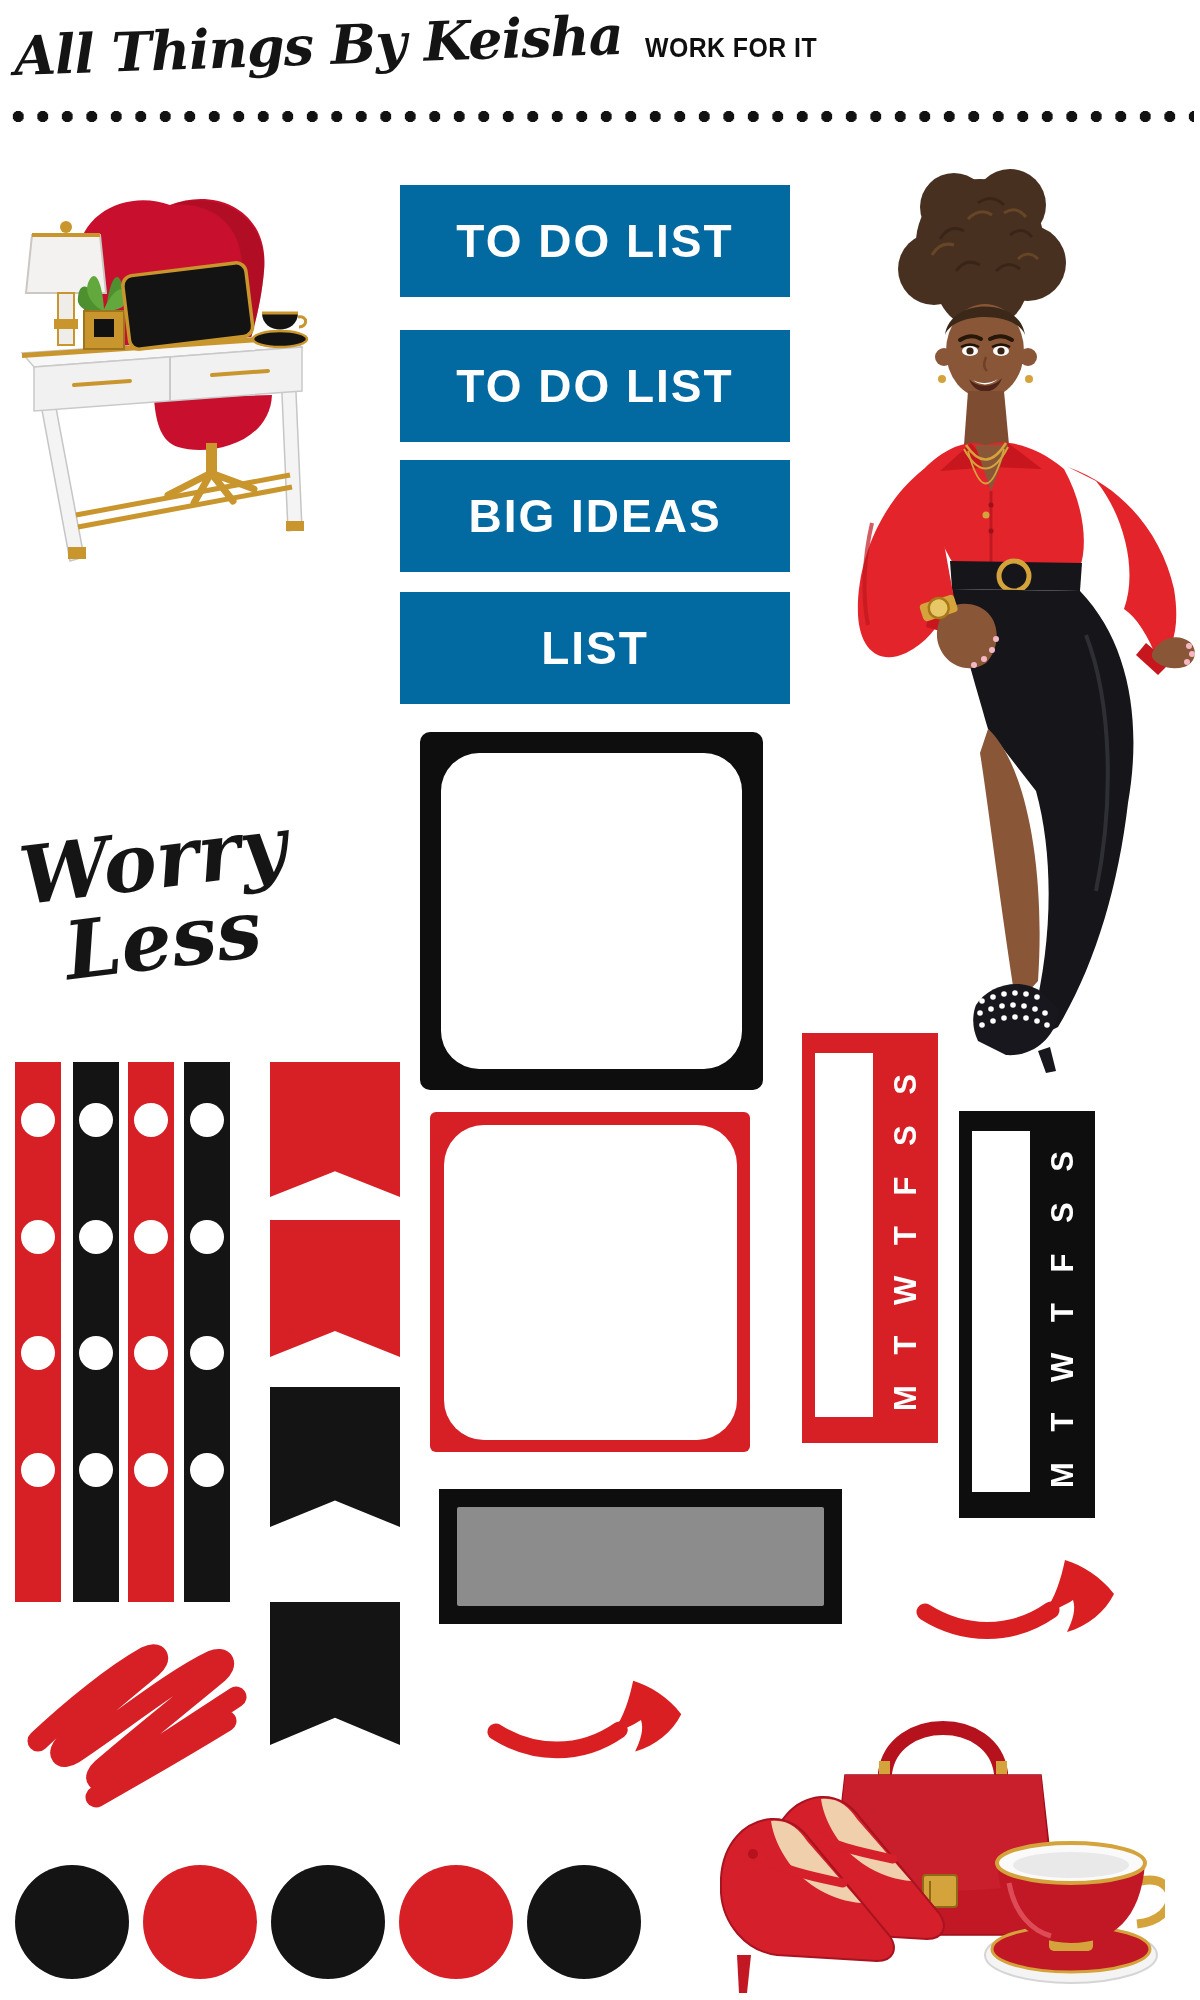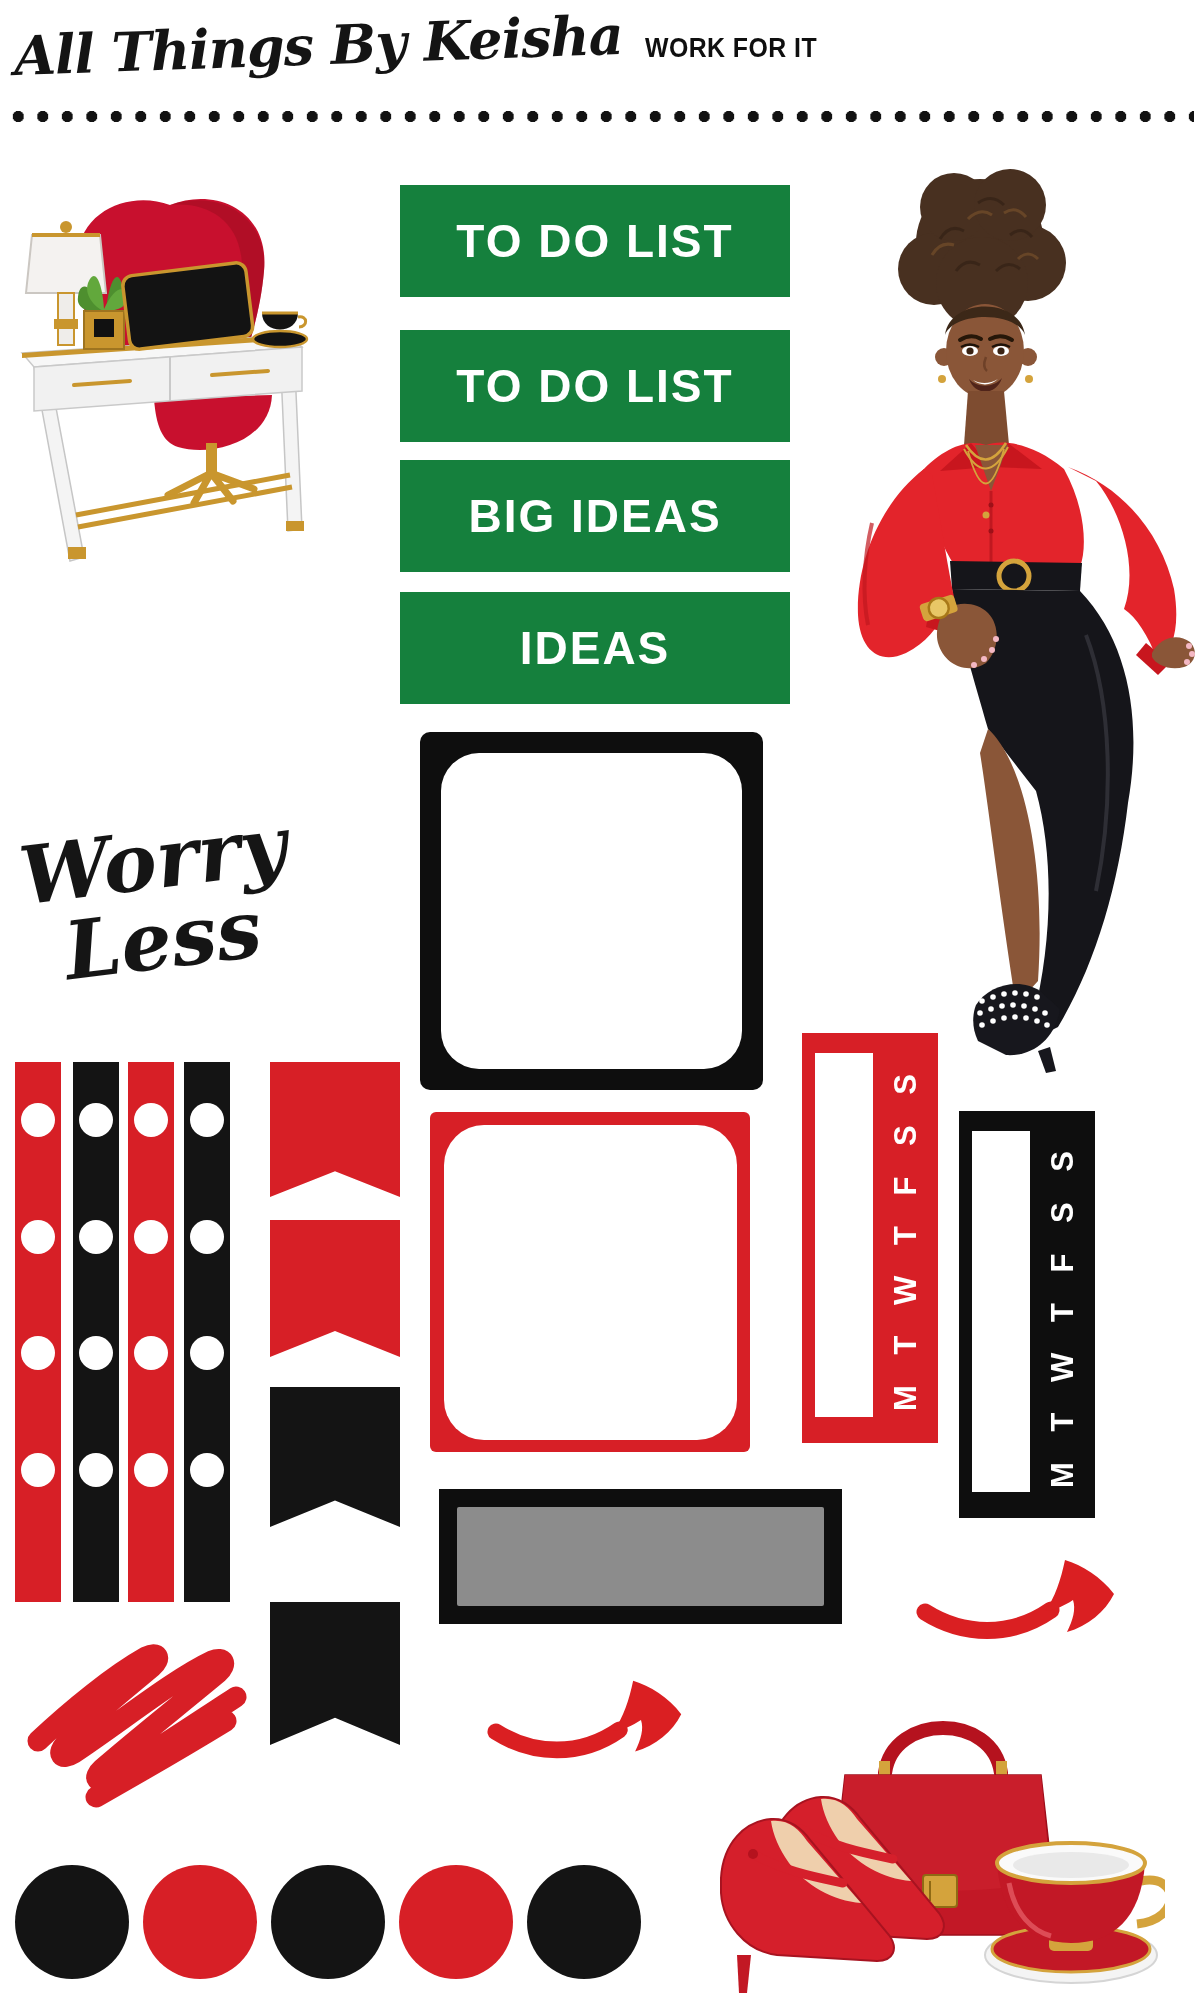--- a/index.html
+++ b/index.html
@@ -10,21 +10,21 @@
   .brand{position:absolute;left:14px;top:24px;font-family:"DejaVu Serif",serif;
          font-style:italic;font-weight:700;font-size:54px;color:#141414;
          transform:rotate(-2deg);transform-origin:left center;letter-spacing:-1px;white-space:nowrap;}
   .collection{position:absolute;left:645px;top:33px;font-weight:700;font-size:27px;color:#0f0f0f;
          transform:scaleX(.92);transform-origin:left center;letter-spacing:.5px;white-space:nowrap;}
   .dots-divider{position:absolute;left:6px;top:110px;width:1188px;height:13px;
          background-image:radial-gradient(circle closest-side,#121212 84%,transparent 90%);
          background-size:24.5px 13px;}
 
   
-  .banner{position:absolute;left:400px;width:390px;height:112px;background:#15803d;color:#fff;
+  .banner{position:absolute;left:400px;width:390px;height:112px;background:#0369a1;color:#fff;
           display:flex;align-items:center;justify-content:center;}
   .banner span{font-weight:700;font-size:46px;letter-spacing:2px;}
   #banner-1{top:185px;} #banner-2{top:330px;} #banner-3{top:460px;} #banner-4{top:592px;}
 
   
   .love-more{position:absolute;left:52px;top:612px;width:300px;color:#111;
              font-family:"DejaVu Serif",serif;font-weight:700;font-size:100px;line-height:95px;letter-spacing:0px;}
   .worry-less{position:absolute;left:8px;top:820px;width:300px;color:#151515;text-align:center;
              font-family:"DejaVu Serif",serif;font-style:italic;font-weight:700;
              font-size:80px;line-height:80px;transform:rotate(-7deg);}
@@ -136,21 +136,21 @@
   <div class="banner" id="banner-1">
     <span>TO DO LIST</span>
   </div>
   <div class="banner" id="banner-2">
     <span>TO DO LIST</span>
   </div>
   <div class="banner" id="banner-3">
     <span>BIG IDEAS</span>
   </div>
   <div class="banner" id="banner-4">
-    <span>IDEAS</span>
+    <span>LIST</span>
   </div>
 
   <svg id="woman-illus" class="illus" viewBox="0 0 372 932" aria-label="Woman with curly updo wearing red blouse and black skirt">
     <g fill="#483020">
       <circle cx="152" cy="100" r="64"></circle>
         <circle cx="106" cy="126" r="36"></circle>
       <circle cx="200" cy="120" r="38"></circle>
         <circle cx="126" cy="64" r="34"></circle>
       <circle cx="182" cy="62" r="36"></circle>
         <circle cx="154" cy="140" r="46"></circle>

